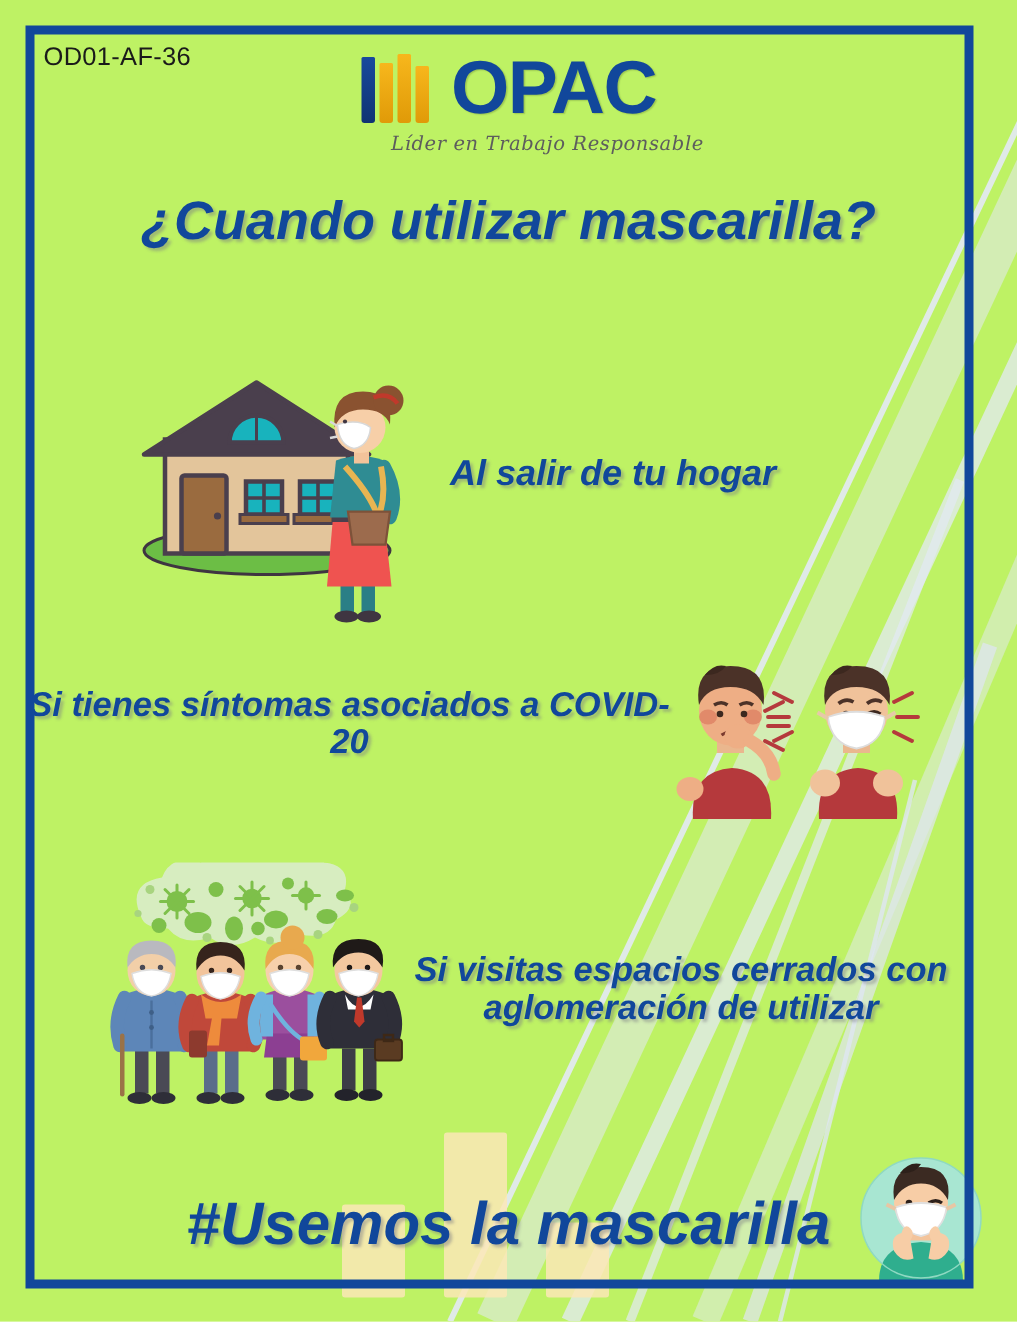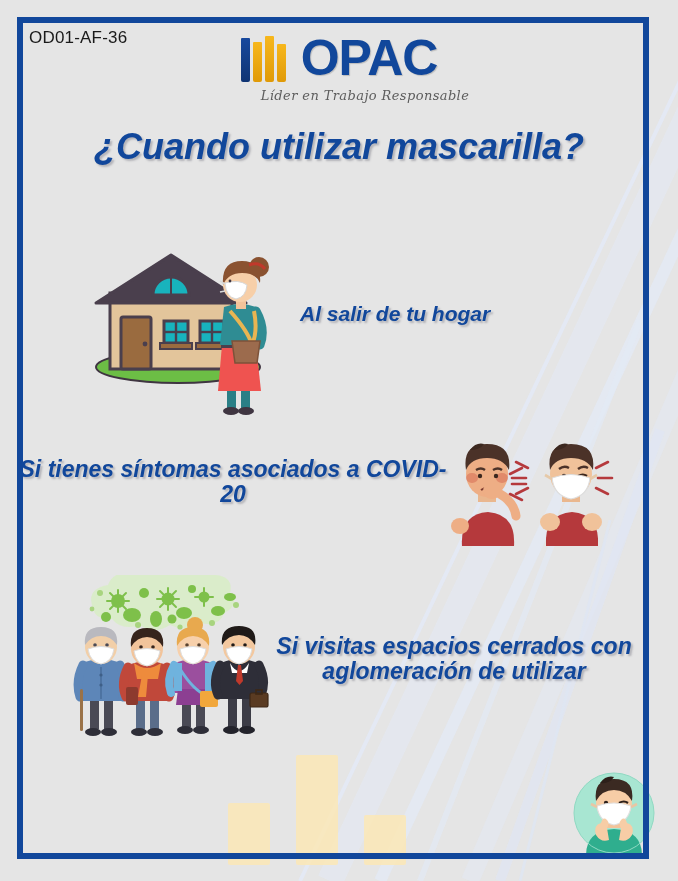--- a/index.html
+++ b/index.html
@@ -5,21 +5,21 @@
   html,body{margin:0;padding:0;}
   body{
     width:678px;height:881px;
     background:#ffffff;
     font-family:"Liberation Sans", sans-serif;
     overflow:hidden;
   }
   .poster{
     position:relative;
     width:678px;height:881px;
-    background:#e5e5e5;
+    background:#bef264;
     overflow:hidden;
   }
   
   .frame{
     position:absolute;
     left:17px;top:17px;
     width:632px;height:842px;
     border:6px solid #11479b;
     box-sizing:border-box;
     pointer-events:none;
@@ -75,21 +75,21 @@
     text-shadow:2px 2px 2px rgba(120,120,130,.45);
     line-height:1.08;
   }
   .title{
     position:absolute;left:0;right:0;top:128px;
     text-align:center;font-size:36px;
     z-index:20;
   }
   .cap1{
     position:absolute;left:300px;top:303px;
-    font-size:21px;z-index:20;white-space:nowrap;
+    font-size:24px;z-index:20;white-space:nowrap;
   }
   .cap2{
     position:absolute;left:18px;top:457px;width:430px;
     font-size:23px;text-align:center;z-index:20;
   }
   .cap3{
     position:absolute;left:256px;top:634px;width:396px;
     font-size:23px;text-align:center;z-index:20;
   }
   .hashtag{
@@ -394,20 +394,21 @@
         <ellipse cx="23" cy="14" rx="16" ry="17" fill="#f3c89f"></ellipse>
         <path d="M6 12 q-2 -19 17 -19 q19 0 16 19 q-6 -10 -16 -10 q-11 0 -17 10z" fill="#1f1a18"></path>
         <circle cx="17" cy="12" r="1.8" fill="#1f1a18"></circle>
           <circle cx="29" cy="12" r="1.8" fill="#1f1a18"></circle>
         <path d="M10 16 q13 -5 26 0 q-2 13 -13 15 q-11 -2 -13 -15z" fill="#ffffff" stroke="#dedede" stroke-width="1"></path>
       </g>
     </svg>
   </div>
   <div class="cap3 blue-text">Si visitas espacios cerrados con aglomeración de utilizar</div>
 
+  <div class="hashtag blue-text">#Usemos la mascarilla</div>
 
   <div class="badge">
     <svg width="84" height="84" viewBox="0 0 84 84">
       <circle cx="42" cy="42" r="40" fill="#a8e6d2"></circle>
       <g>
         <path d="M14 84 q0 -24 28 -26 q28 2 28 26 z" fill="#2fae8e"></path>
         <rect x="34" y="48" width="16" height="9" fill="#f3c49b"></rect>
         <ellipse cx="42" cy="32" rx="18" ry="19" fill="#f7cda6"></ellipse>
         <path d="M24 30 q-3 -22 18 -22 q21 0 18 22 q-6 -11 -18 -11 q-12 0 -18 11z" fill="#3b2a22"></path>
         <path d="M28 12 q6 -8 14 -6 q-4 7 -14 6z" fill="#2d201a"></path>

